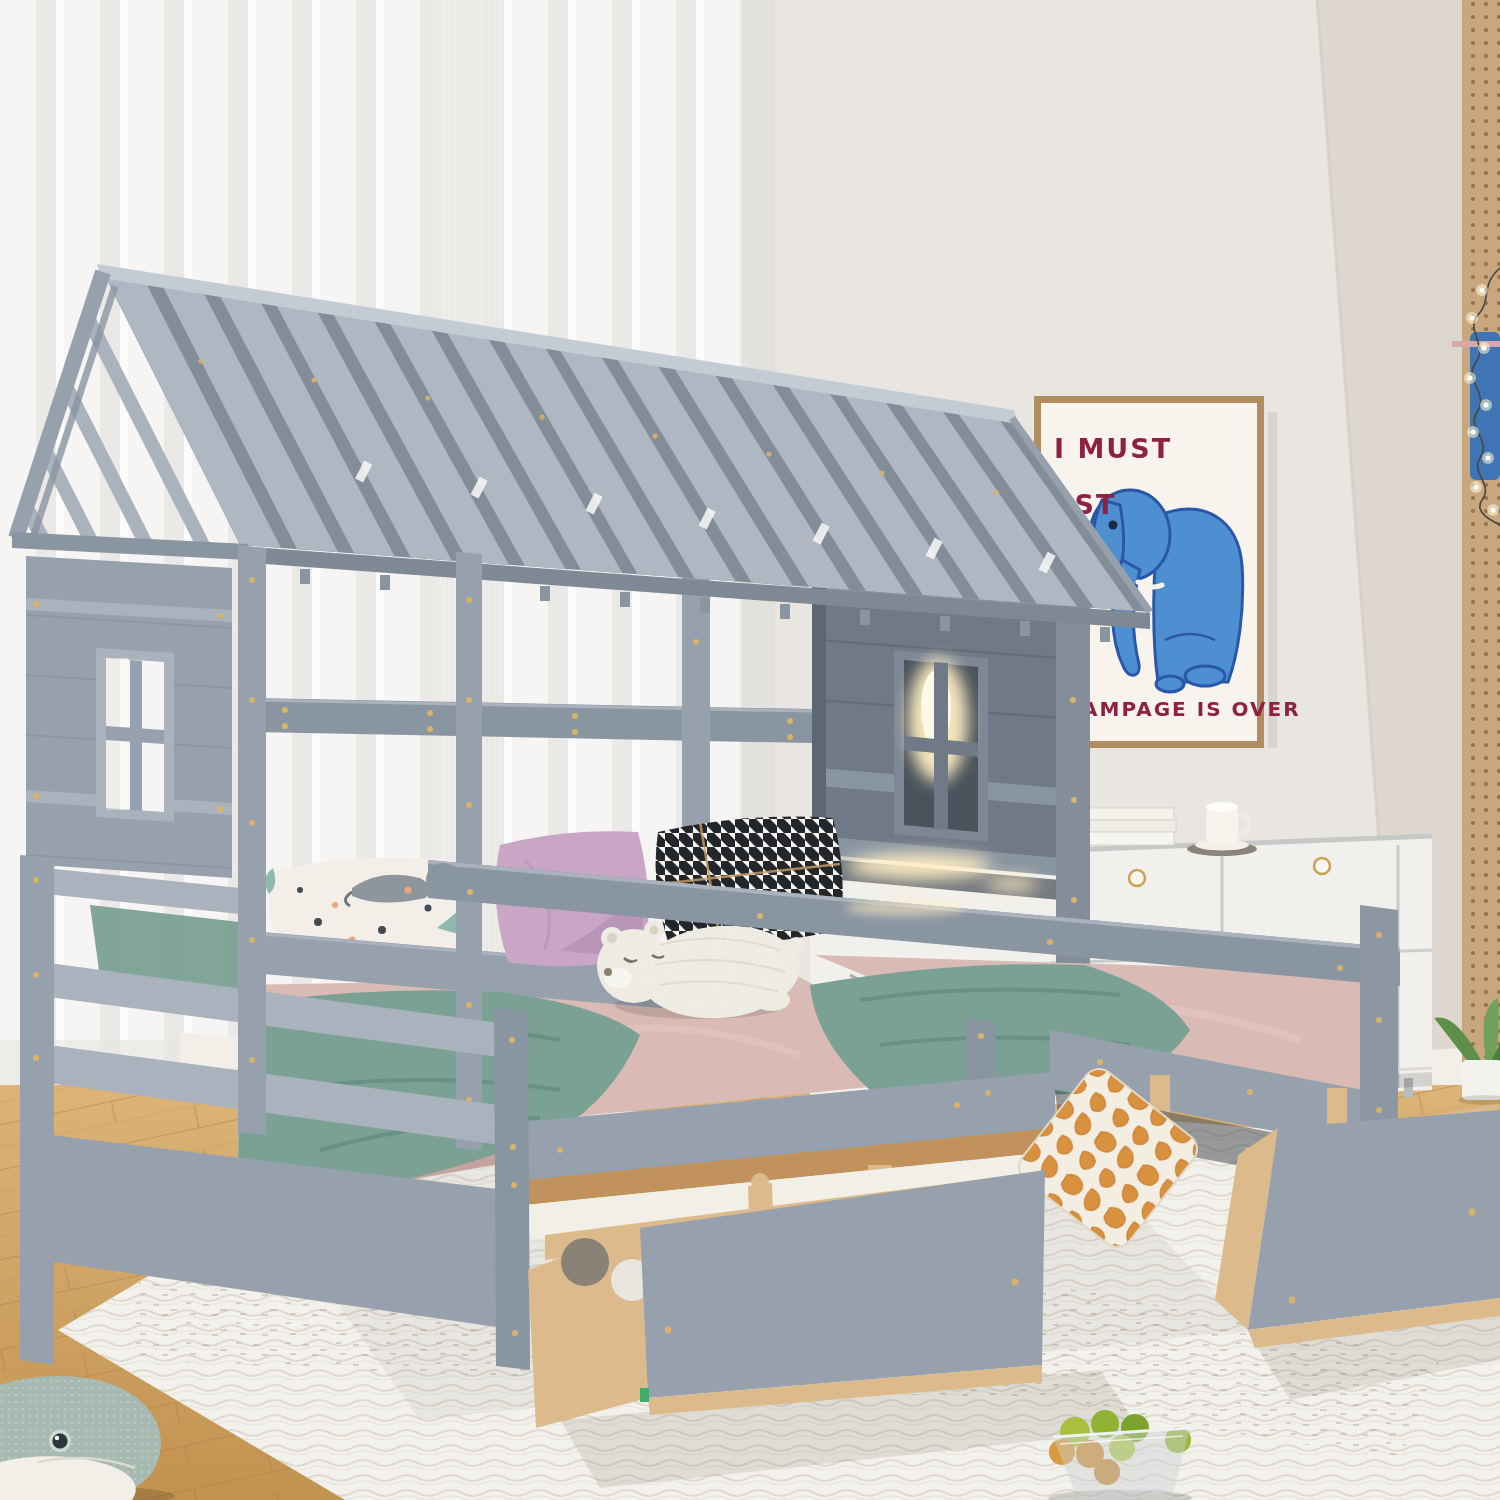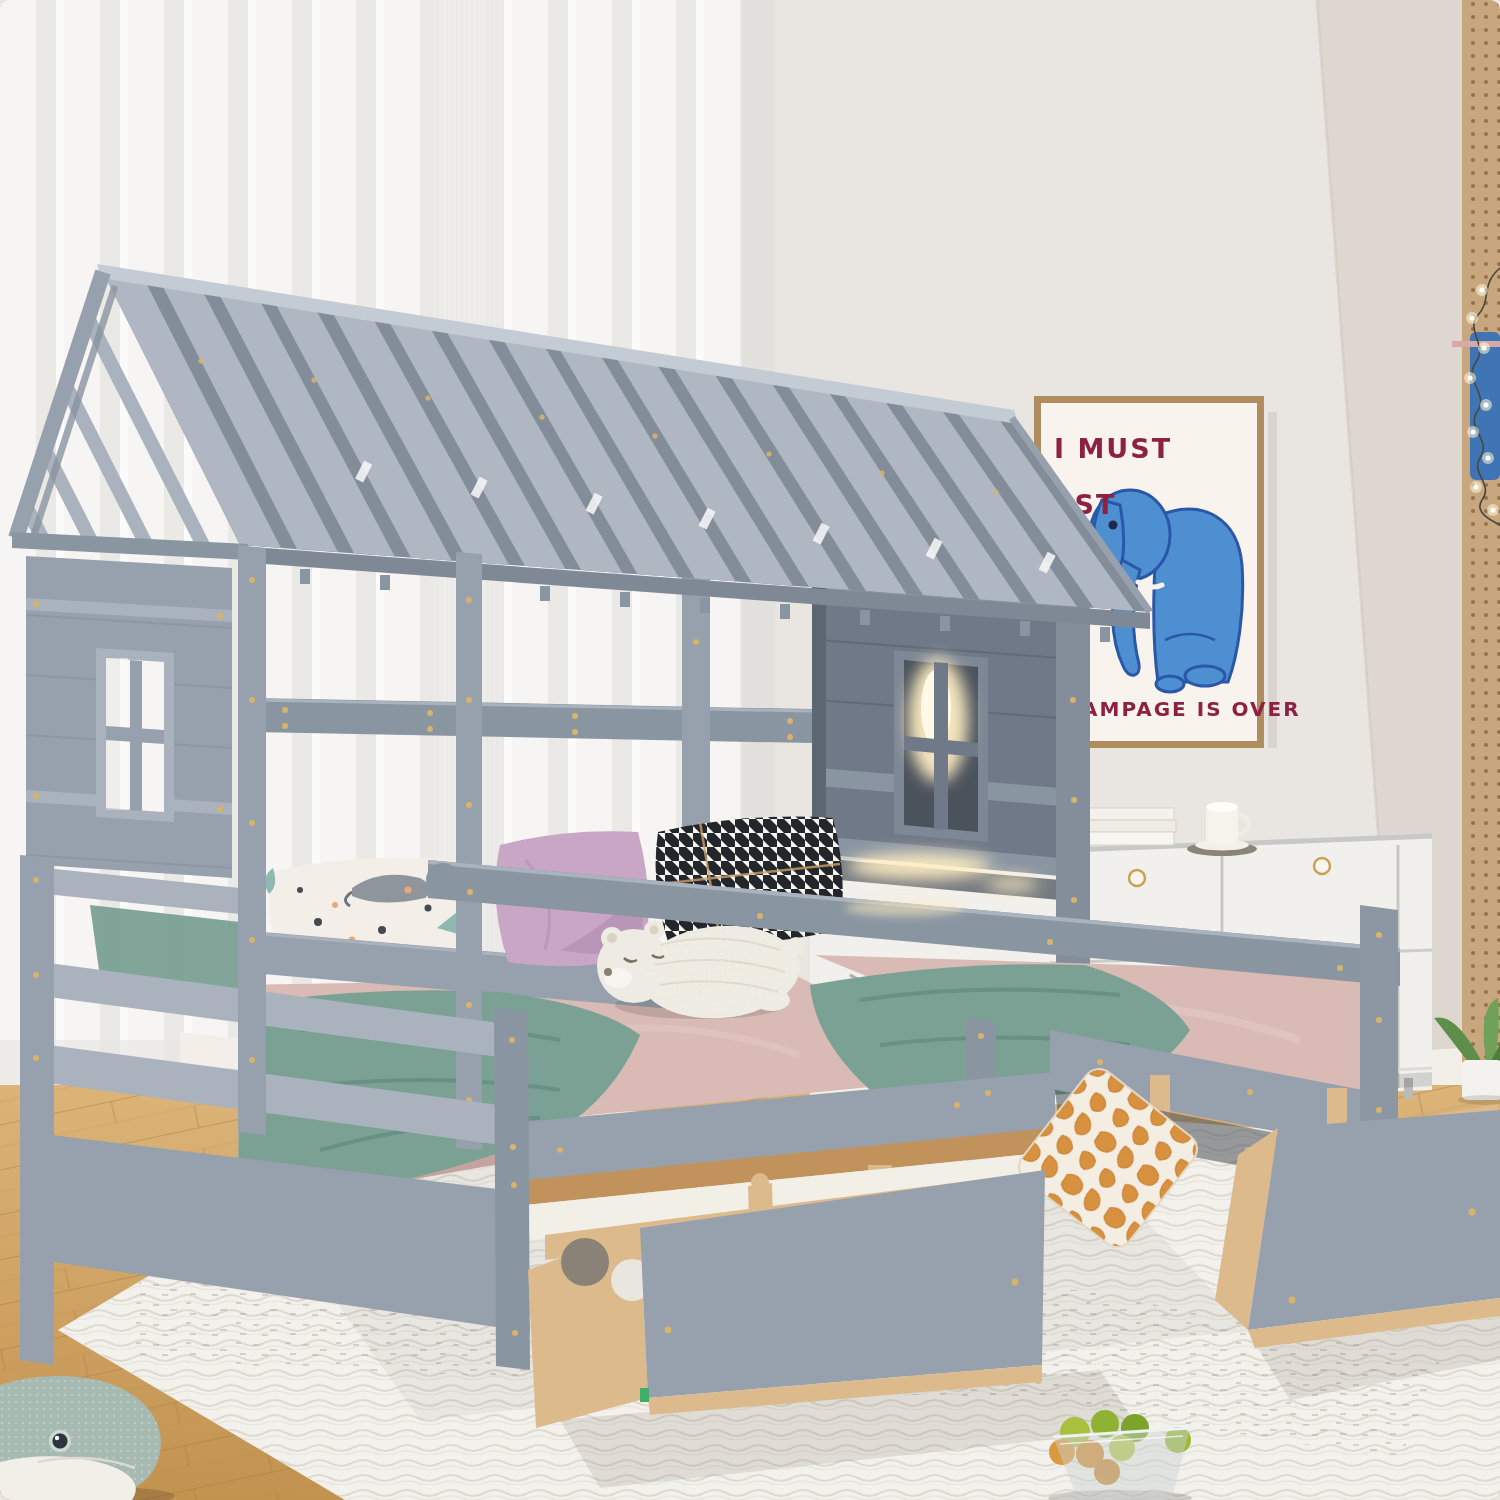--- a/index.html
+++ b/index.html
@@ -1,16 +1,16 @@
 <!DOCTYPE html>
 <html style="--wall: #e9e5e0; --wallRight: #ded7cf; --curtain: #f6f5f3; --curtainShade: #e7e5e1; --pegboard: #c9a77e; --pegHole: #8a6a45; --posterBg: #f8f4ed; --posterFrame: #b08d5e; --posterText: #8e2044; --elephantBlue: #4e8fd1; --elephantLine: #2a57a8; --baseboard: #f2efe9; --floorHi: #dcb478; --floorLo: #c2924f; --rug: #f3f1ec; --rugLine: #ddd8cd; --cabinet: #f2f0ec; --chrome: #c6c9c8; --knobGold: #c9a254; --grayL: #a9b2bd; --grayBase: #97a1ad; --grayMid: #8a95a2; --grayDark: #6f7987; --grayDeep: #5d6773; --roofPlank: #aeb7c2; --roofHi: #c3cbd4; --screw: #d8b36a; --mattress: #d9bab4; --mattressShade: #c5a39e; --blanket: #7aa194; --blanketDark: #5f8a7e; --pillowWhite: #f3efe8; --pillowLilac: #c9a6c6; --lilacShade: #b28fb0; --woodNat: #dcba8c; --woodDark: #c1925c; --giraffeOrange: #d8913f; --bearCream: #edebe2; --whaleTeal: #a7bab2; --whaleBelly: #f1efe8; --ledGlow: #ffeec2; --plantGreen: #5e8f4a; --fruitLime: #a9bf3e; --fruitOrange: #d9993e; --toyBlue: #3f75b5;"><head>
 <meta charset="utf-8">
 <style>
   html,body{margin:0;padding:0;background:#e9e5e0;}
-  #stage{position:relative;width:1500px;height:1500px;overflow:hidden;font-family:"DejaVu Sans",sans-serif;border-radius:10px;}
+  #stage{position:relative;width:1500px;height:1500px;overflow:hidden;font-family:"DejaVu Sans",sans-serif;}
   svg{position:absolute;inset:0;display:block;}
   .wall{fill:var(--wall,#e9e5e0);}
   .wallR{fill:var(--wallRight,#ded7cf);}
   .curt{fill:var(--curtain,#f6f5f3);}
   .gL{fill:var(--grayL,#a9b2bd);}
   .gB{fill:var(--grayBase,#97a1ad);}
   .gM{fill:var(--grayMid,#8a95a2);}
   .gD{fill:var(--grayDark,#6f7987);}
   .gE{fill:var(--grayDeep,#5d6773);}
   .plank{fill:var(--roofPlank,#aeb7c2);}

